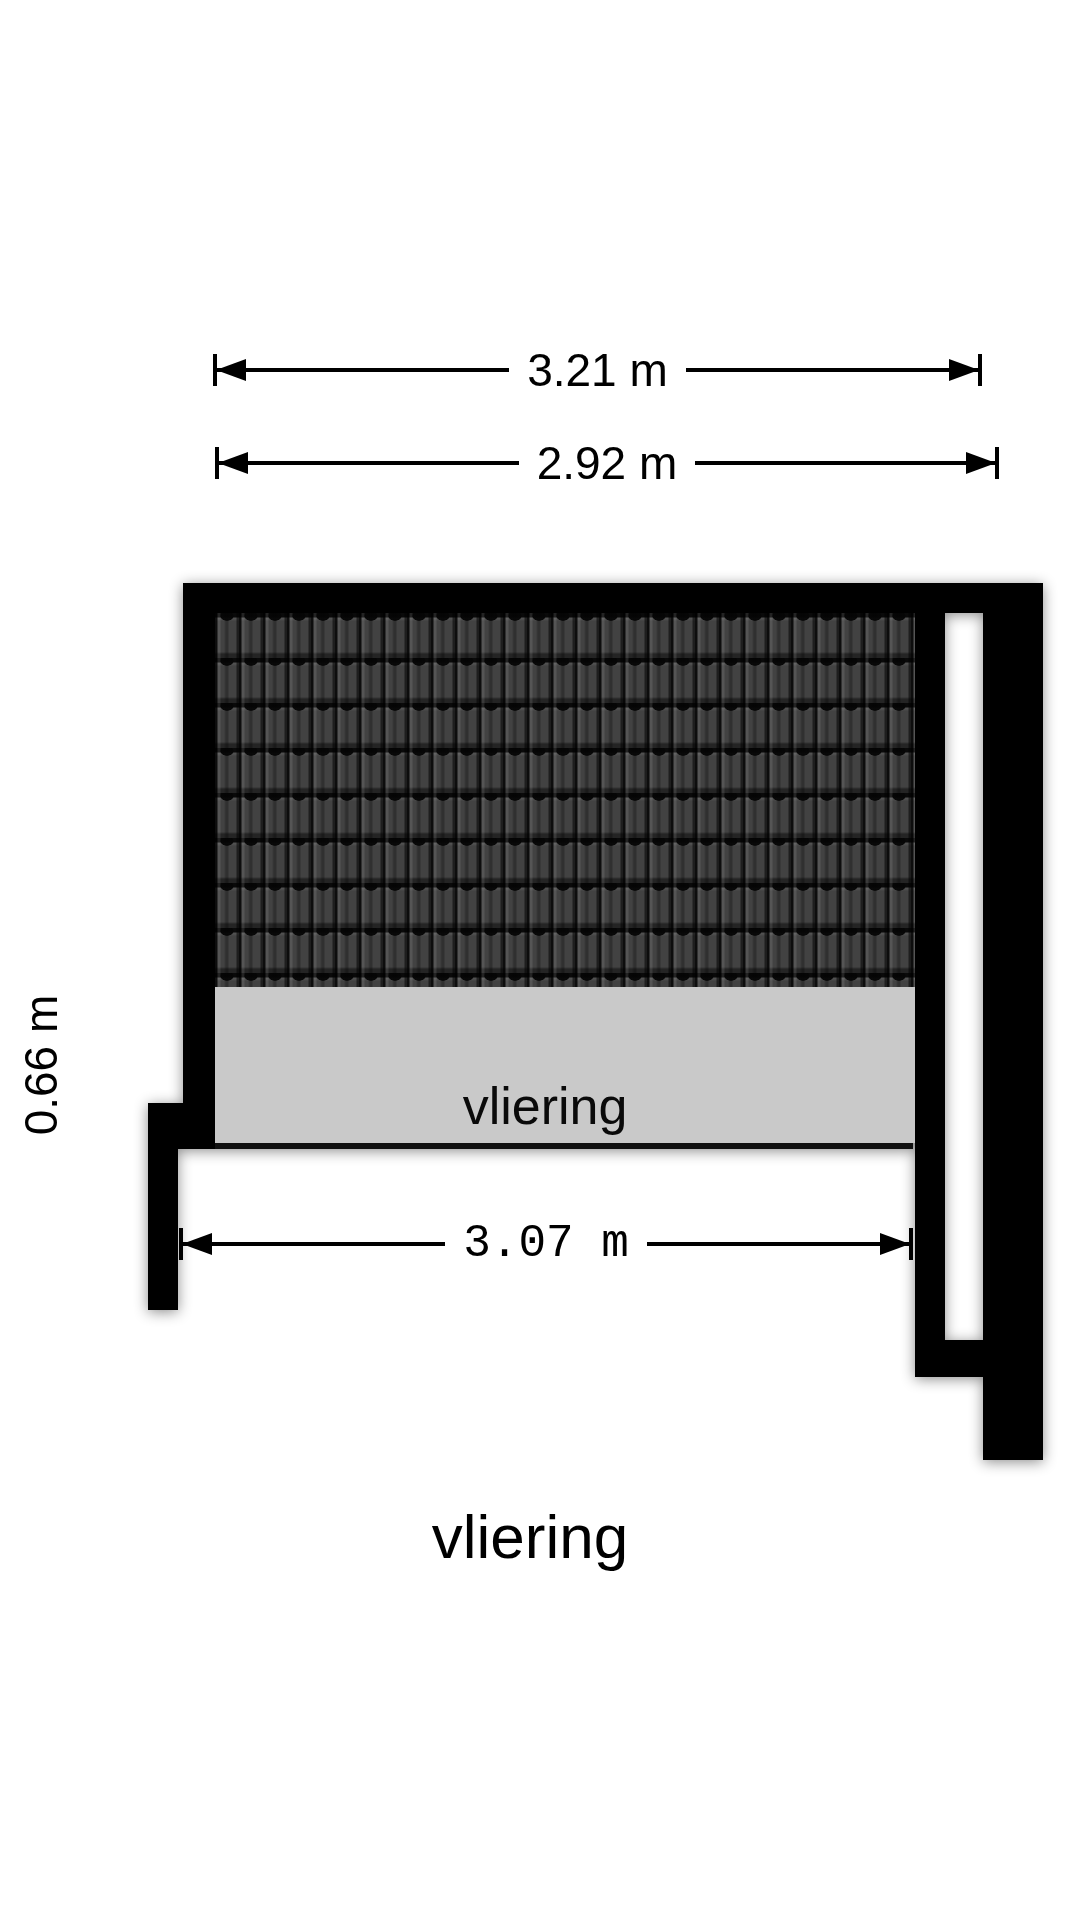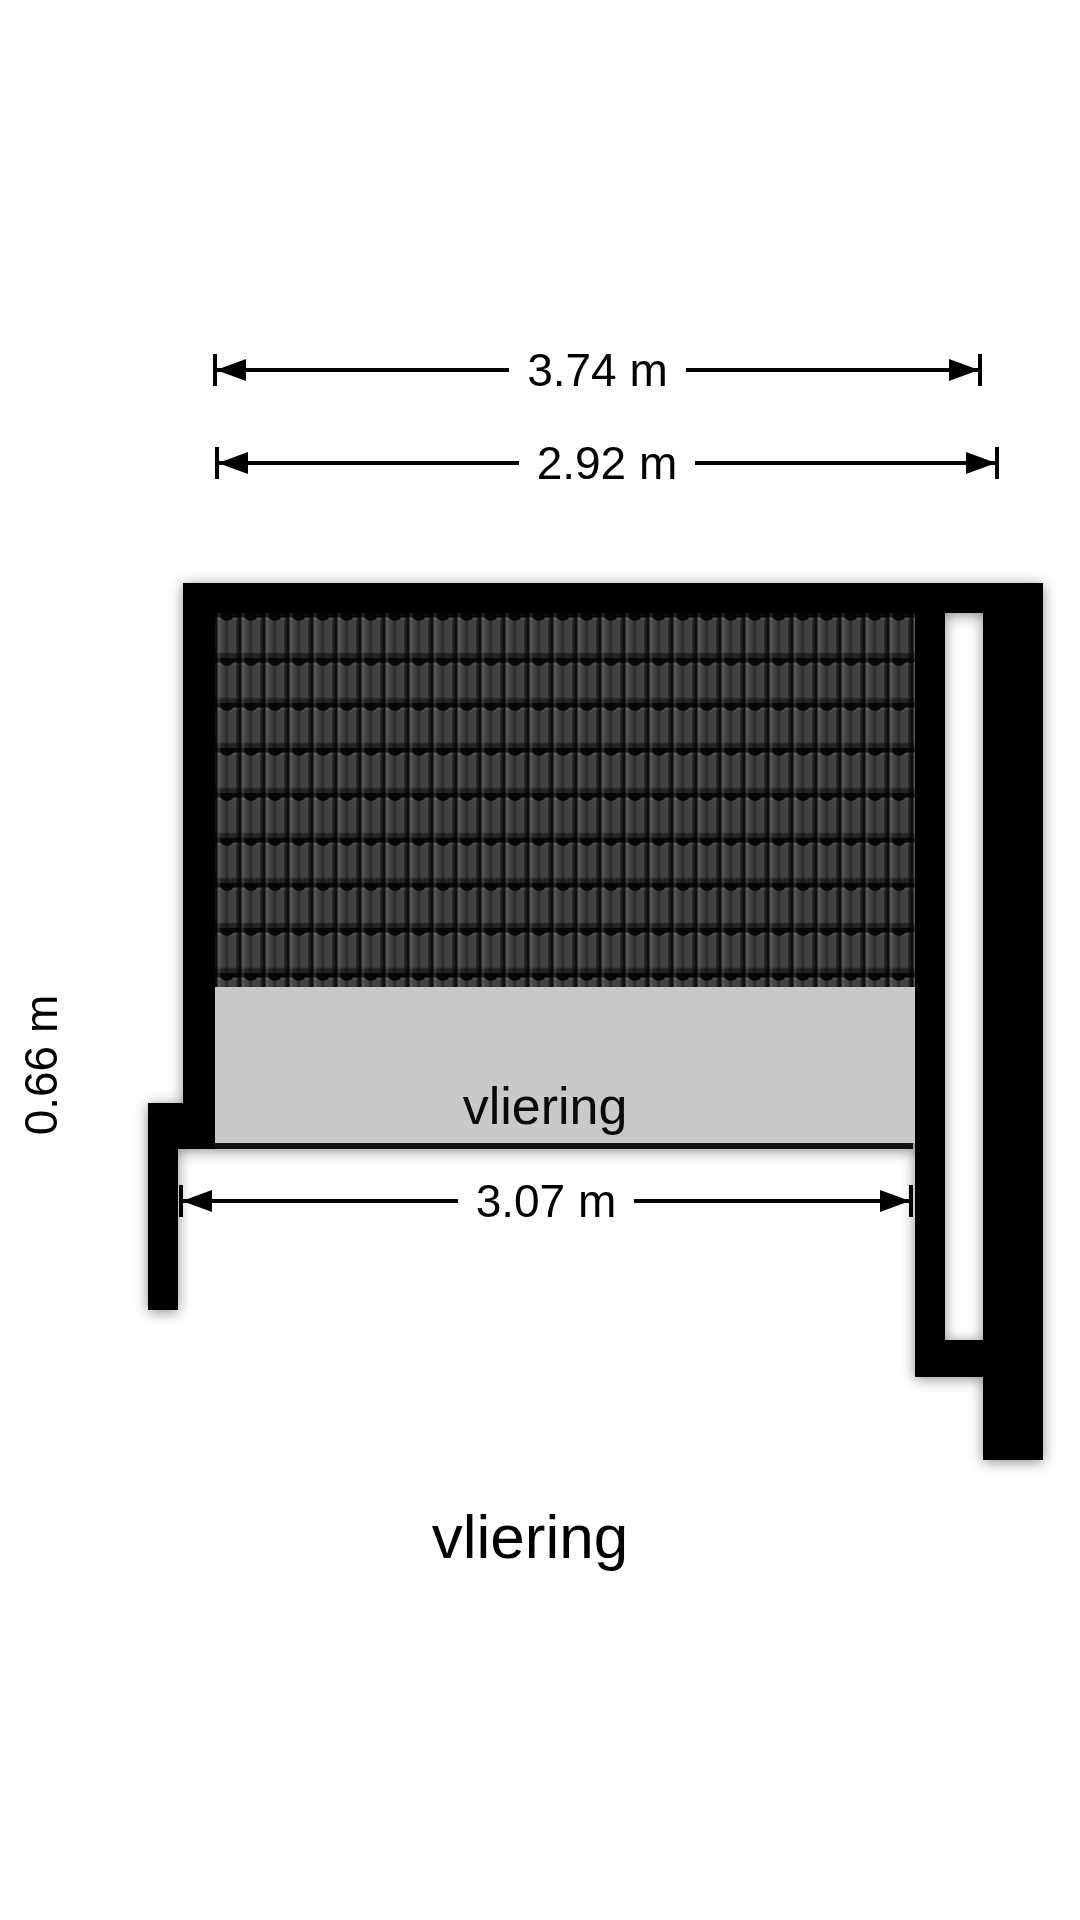--- a/index.html
+++ b/index.html
@@ -91,33 +91,33 @@
 
   <div class="room-label" style="left:215px;top:1080px;width:660px;">vliering</div>
 </div>
 
 <div class="dim" style="left:213px;top:347px;width:769px;">
   <div class="line"></div>
   <div class="tick l"></div>
   <div class="tick r"></div>
   <div class="head l"></div>
   <div class="head r"></div>
-  <div class="lbl">3.74 m</div>
+  <div class="lbl">3.21 m</div>
 </div>
 
 <div class="dim" style="left:215px;top:440px;width:784px;">
   <div class="line"></div>
   <div class="tick l"></div>
   <div class="tick r"></div>
   <div class="head l"></div>
   <div class="head r"></div>
   <div class="lbl">2.92 m</div>
 </div>
 
-<div class="dim" style="left:179px;top:1178px;width:734px;">
+<div class="dim" style="left:179px;top:1221px;width:734px;font-family:Liberation Mono, monospace;">
   <div class="line"></div>
   <div class="tick l"></div>
   <div class="tick r"></div>
   <div class="head l"></div>
   <div class="head r"></div>
   <div class="lbl">3.07 m</div>
 </div>
 
 <div class="side-label">0.66 m</div>
 

